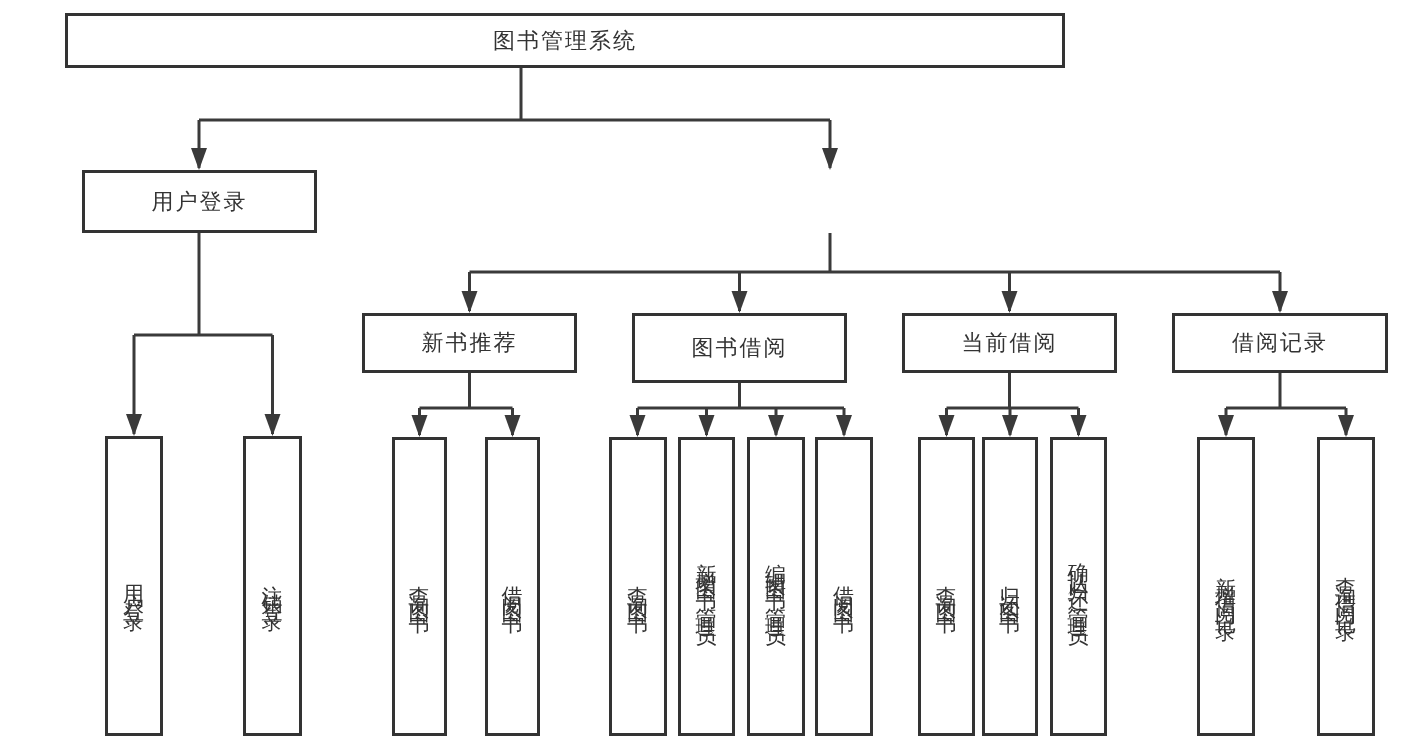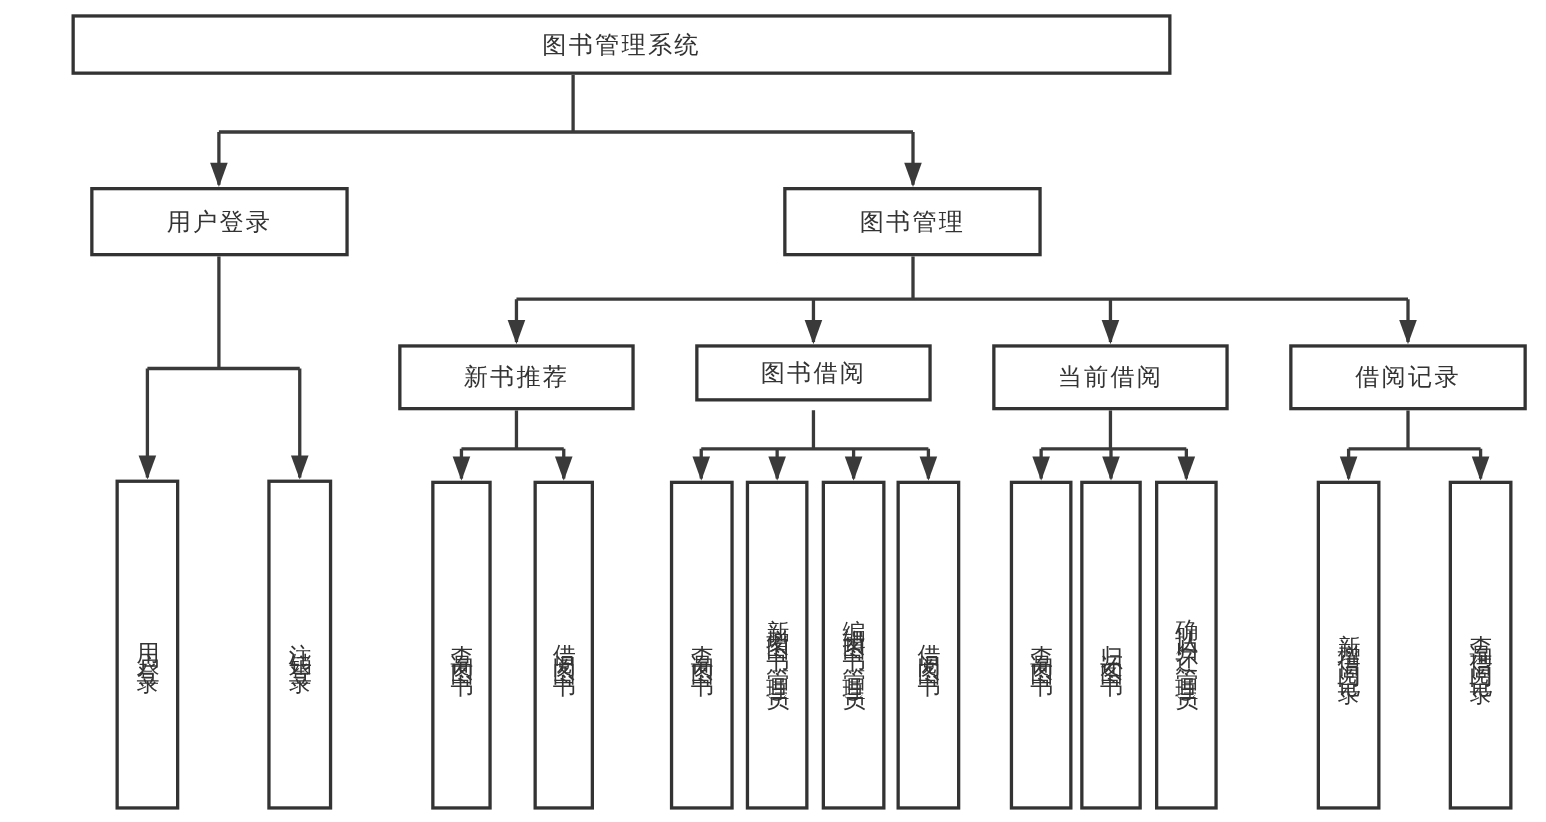--- a/index.html
+++ b/index.html
@@ -45,21 +45,21 @@
     letter-spacing:9px;
     line-height:1;
   }
   
   .n-root{left:21px;top:13px;width:1000px;height:55px;margin-left:44px;}
   
   .n-user{left:82px;top:170px;width:235px;height:63px;}
   .n-mgmt{left:712px;top:170px;width:235px;height:63px;}
   
   .n-new{left:362px;top:313px;width:215px;height:60px;text-align:right;}
-  .n-borrow{left:632px;top:313px;width:215px;height:52px;}
+  .n-borrow{left:632px;top:313px;width:215px;height:70px;}
   .n-current{left:902px;top:313px;width:215px;height:60px;}
   .n-records{left:1172px;top:313px;width:216px;height:60px;}
   
   .v1{left:105px;top:436px;width:58px;height:300px;}
   .v2{left:243px;top:436px;width:59px;height:300px;}
   .v3{left:392px;top:437px;width:55px;height:299px;}
   .v4{left:485px;top:437px;width:55px;height:299px;}
   .v5{left:609px;top:437px;width:58px;height:299px;}
   .v6{left:678px;top:437px;width:57px;height:299px;}
   .v7{left:747px;top:437px;width:58px;height:299px;}
@@ -120,23 +120,20 @@
     <polygon class="arrow" points="1338,415 1354,415 1346,437"></polygon>
   </svg>
 
   <div class="box n-root">
     <span>图书管理系统</span>
   </div>
 
   <div class="box n-user">
     <span>用户登录</span>
   </div>
-  <div class="box n-mgmt">
-    <span>图书管理</span>
-  </div>
 
   <div class="box n-new">
     <span>新书推荐</span>
   </div>
   <div class="box n-borrow">
     <span>图书借阅</span>
   </div>
   <div class="box n-current">
     <span>当前借阅</span>
   </div>

